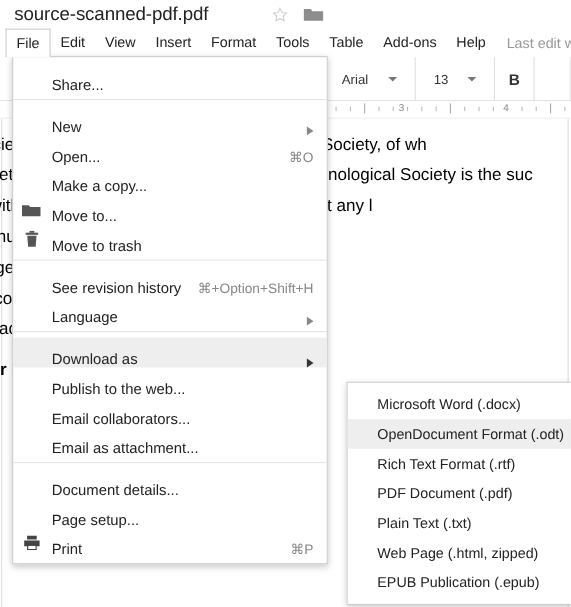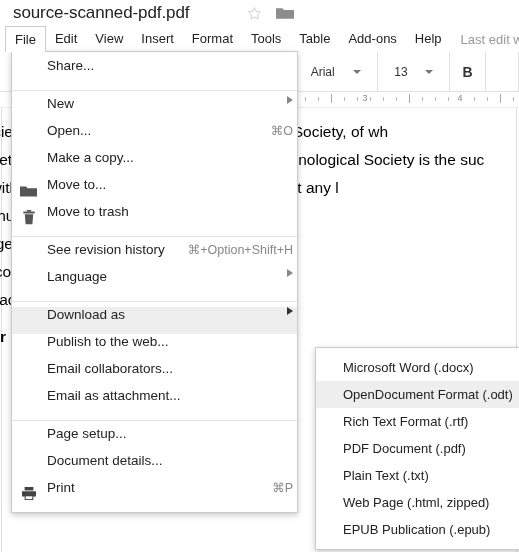--- a/index.html
+++ b/index.html
@@ -180,25 +180,25 @@
     background: #ffffff;
     border: 1px solid #cccccc;
     box-shadow: 0 2px 6px rgba(0,0,0,0.22);
     z-index: 50;
     padding: 6px 0 5px 0;
   }
   .menu-item {
     position: relative;
     height: 27px;
     display: flex;
-    align-items: flex-start;
+    align-items: flex-end;
     font-size: 13.5px;
     color: #222222;
     padding-left: 35px;
-    padding-right: 4px;
+    padding-right: 12px;
     white-space: nowrap;
   }
   .menu-item.highlight { background: #eeeeee; }
   .menu-item .mi-icon {
     position: absolute;
     left: 8px;
     top: 50%;
     transform: translateY(-50%);
     width: 17px;
     height: 17px;
@@ -395,24 +395,24 @@
     <div class="menu-item">
       <span class="mi-label">Email collaborators...</span>
     </div>
     <div class="menu-item">
       <span class="mi-label">Email as attachment...</span>
     </div>
 
     <div class="menu-sep"></div>
 
     <div class="menu-item">
+      <span class="mi-label">Document details...</span>
+    </div>
+    <div class="menu-item">
       <span class="mi-label">Page setup...</span>
-    </div>
-    <div class="menu-item">
-      <span class="mi-label">Document details...</span>
     </div>
     <div class="menu-item">
       <span class="mi-icon">
         <svg viewBox="0 0 18 16" width="16" height="14">
           <rect x="4" y="0.5" width="10" height="4" fill="#444444"></rect>
           <path d="M1 5.5h16v6H1z" fill="#444444"></path>
           <rect x="4" y="10" width="10" height="5.5" fill="#444444"></rect>
           <rect x="5.2" y="11.2" width="7.6" height="3.2" fill="#ffffff"></rect>
         </svg>
       </span>

